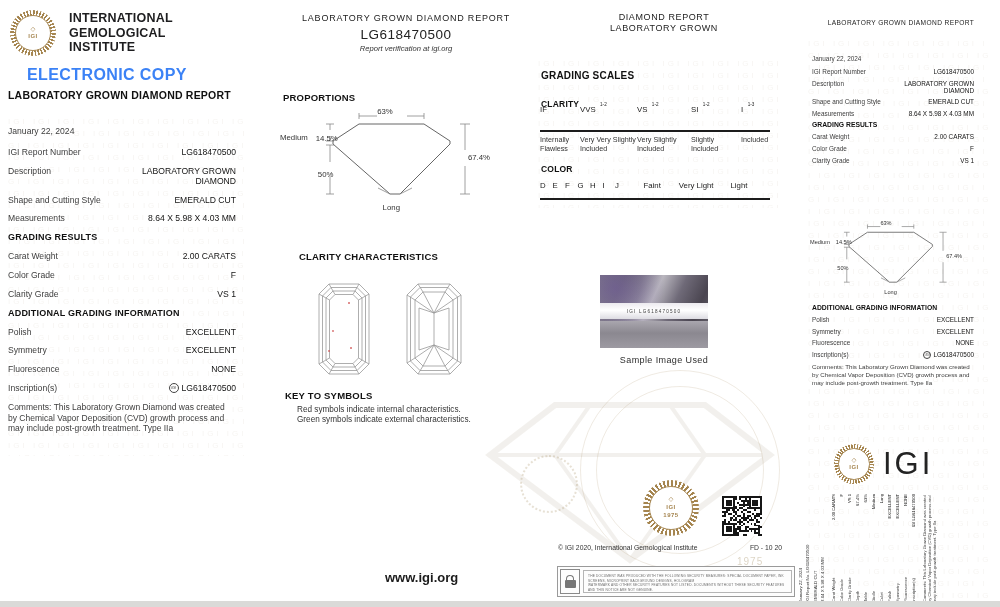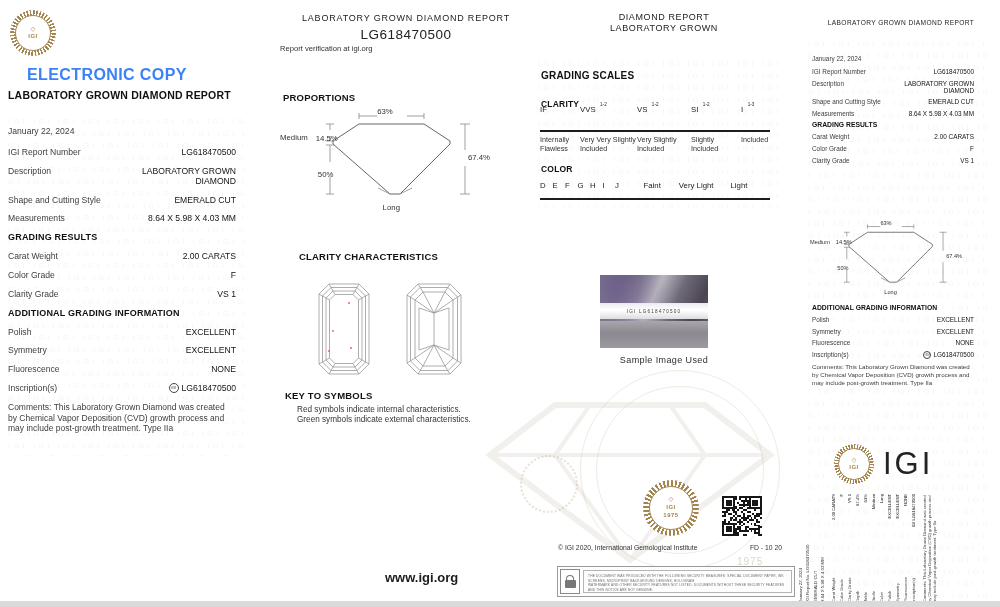--- a/index.html
+++ b/index.html
@@ -46,22 +46,22 @@
               font-size:3.5px; font-style:italic; display:flex; align-items:center;
               justify-content:center; color:#333; flex:none; }
   .comments { font-size:8.5px; line-height:10.8px; color:#3d3d3d; margin-top:1px; }
 
   
   .panel-mid { position:absolute; left:280px; top:0; width:252px; height:607px; z-index:1; }
   .mid-title { position:absolute; left:0; top:13px; width:252px; text-align:center;
                font-size:9px; letter-spacing:.8px; color:#222; }
   .mid-number { position:absolute; left:0; top:27px; width:252px; text-align:center;
                 font-size:13.5px; color:#222; letter-spacing:.5px; }
-  .mid-verify { position:absolute; left:0; top:44px; width:252px; text-align:left;
-                font-size:7.6px; color:#333; }
+  .mid-verify { position:absolute; left:0; top:44px; width:252px; text-align:center;
+                font-size:7.6px; color:#333;font-style:italic; }
   .head-abs { position:absolute; font-size:9.5px; font-weight:bold; color:#111; letter-spacing:.2px; }
 
   .propbox { position:absolute; }
   .propbox svg { width:100%; height:100%; display:block; }
   .plabel { position:absolute; color:#333; }
   .propbox.big .plabel { font-size:7.8px; }
   .propbox.small .plabel { font-size:5.6px; }
   .pl-girdle { left:0; top:25%; }
   .pl-crown  { left:17%; top:26%; }
   .pl-table  { left:50%; top:3%; transform:translateX(-50%); }
@@ -175,20 +175,25 @@
   <div class="wm-zigzag" style="left:520px;top:455px;width:58px;height:58px;"></div>
   <div class="wm-1975">1975</div>
 
   <div class="panel-left">
     <div class="brand-row">
       <div class="seal seal-lg">
         <i>
             <span class="dg">◇</span>
            <span class="tg">IGI</span>
           </i>
+      </div>
+      <div class="brand-name">
+        <div>INTERNATIONAL</div>
+        <div>GEMOLOGICAL</div>
+        <div>INSTITUTE</div>
       </div>
     </div>
     <div class="electronic-copy">ELECTRONIC COPY</div>
     <div class="panel-title">LABORATORY GROWN DIAMOND REPORT</div>
 
     <div class="data-block">
       <div class="date-line">January 22, 2024</div>
 
       <div class="frow">
         <span class="lab">IGI Report Number</span>

